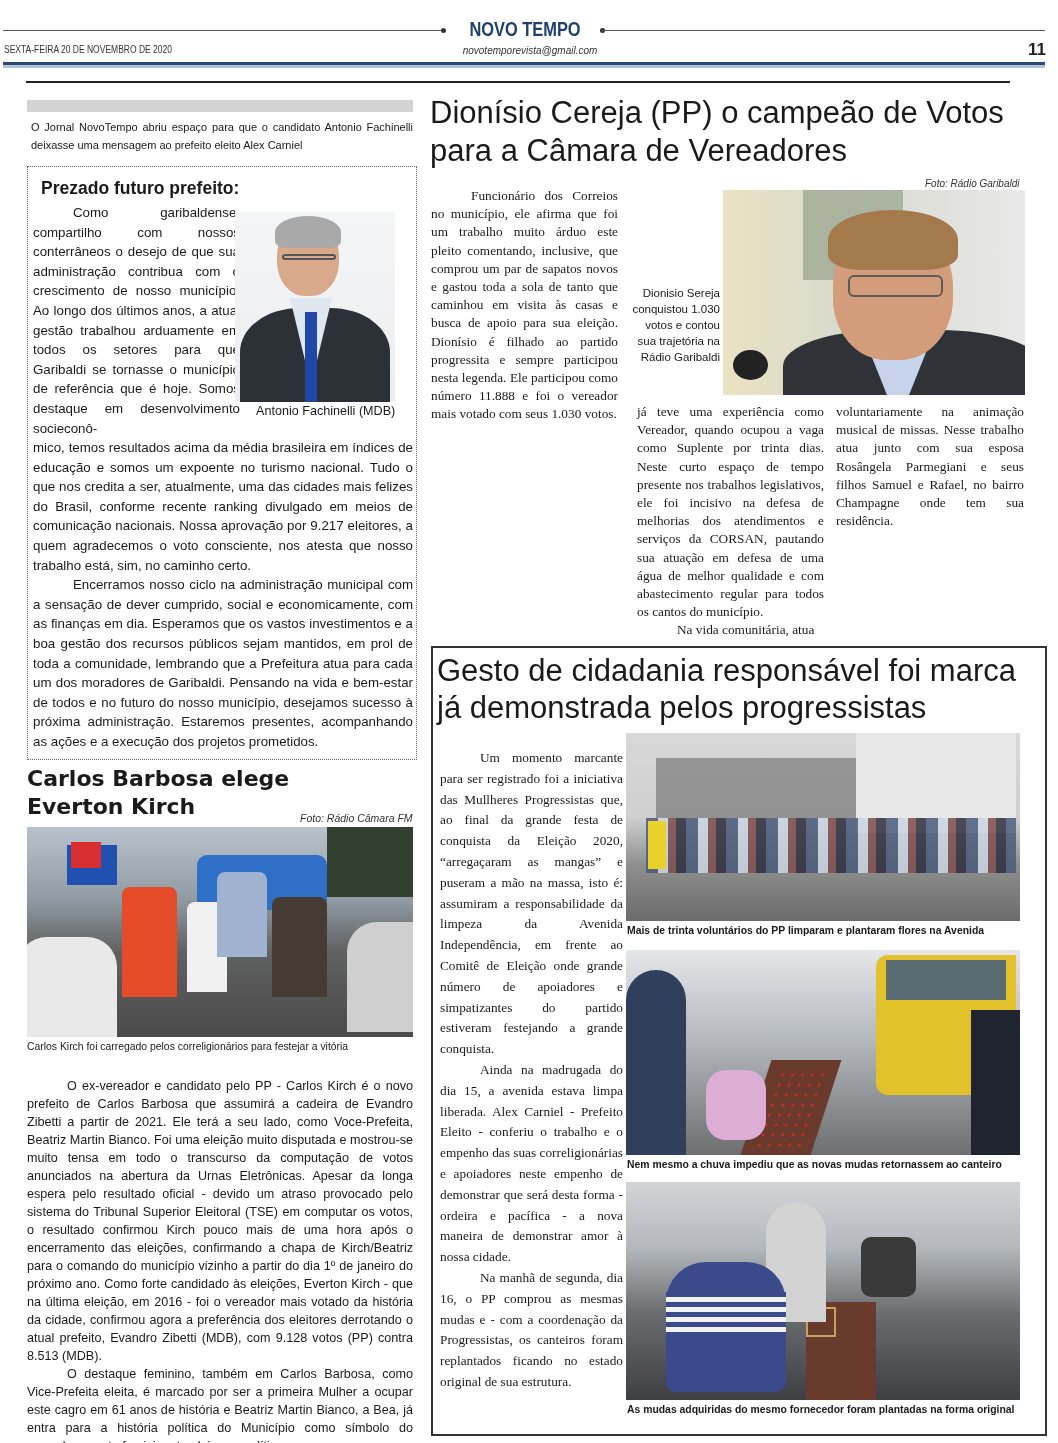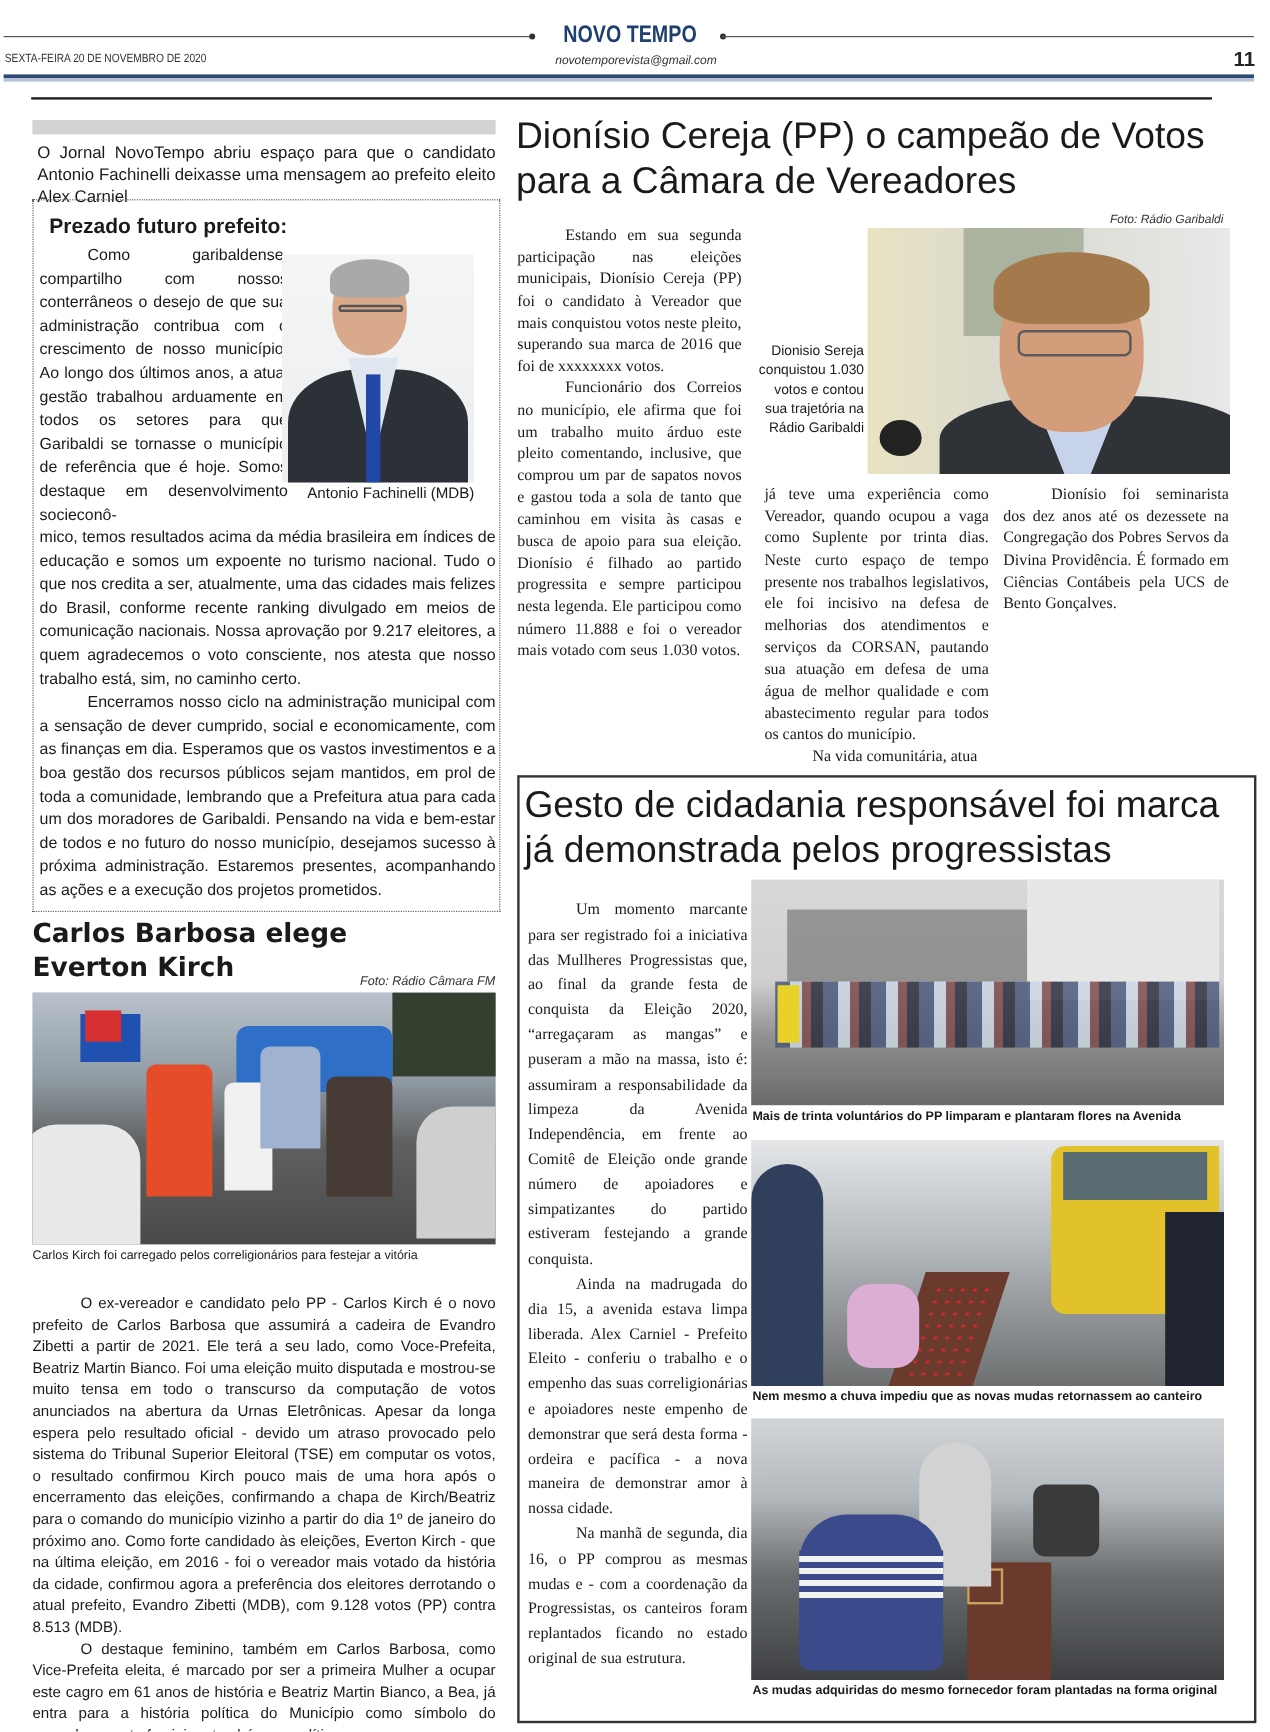--- a/index.html
+++ b/index.html
@@ -13,21 +13,21 @@
   .mast-title { position: absolute; left: 440px; top: 18px; width: 170px; text-align: center; font-weight: bold; font-size: 20px; color: #1f3f6e; letter-spacing: 0px; transform: scaleX(0.82); font-family: "Liberation Sans", sans-serif; }
   .mast-date { position: absolute; left: 4px; top: 44px; font-size: 10px; color: #333; transform: scaleX(0.85); transform-origin: left; }
   .mast-email { position: absolute; left: 440px; top: 45px; width: 180px; text-align: center; font-size: 10px; font-style: italic; color: #333; }
   .mast-page { position: absolute; right: 12px; top: 40px; font-size: 17px; font-weight: bold; color: #222; }
   .mast-bar1 { position: absolute; left: 3px; top: 62px; width: 1042px; height: 3px; background: #2d4a75; }
   .mast-bar2 { position: absolute; left: 3px; top: 65px; width: 1042px; height: 3px; background: #b3c2d6; }
   .rule-top { position: absolute; left: 26px; top: 81px; width: 984px; height: 2px; background: #222; }
 
   
   .gray-bar { position: absolute; left: 27px; top: 100px; width: 386px; height: 12px; background: #d3d3d3; }
-  .intro { position: absolute; left: 31px; top: 118px; width: 382px; font-size: 14px; line-height: 18px; text-align: justify; }
+  .intro { position: absolute; left: 31px; top: 118px; width: 382px; font-size: 11px; line-height: 18px; text-align: justify; }
   .letter-box { position: absolute; left: 27px; top: 166px; width: 390px; height: 594px; border: 1.5px dotted #666; }
   .letter-head { position: absolute; left: 41px; top: 178px; font-size: 17.5px; font-weight: bold; }
   .letter-col { position: absolute; left: 33px; top: 203px; width: 207px; font-size: 13.3px; line-height: 19.6px; text-align: justify; }
   .letter-wide { position: absolute; left: 33px; top: 438px; width: 380px; font-size: 13.3px; line-height: 19.6px; text-align: justify; }
   .indent { text-indent: 40px; }
   .portrait { position: absolute; left: 235px; top: 212px; width: 160px; height: 190px; background: linear-gradient(180deg,#f4f5f6 0%,#eceef0 100%); overflow: hidden; }
   .portrait .head { position: absolute; left: 42px; top: 8px; width: 62px; height: 76px; border-radius: 48% 48% 45% 45%; background: #d9a98b; }
   .portrait .hair { position: absolute; left: 40px; top: 4px; width: 66px; height: 32px; border-radius: 50% 50% 20% 20%; background: #a9a9a9; }
   .portrait .glasses { position: absolute; left: 47px; top: 42px; width: 54px; height: 6px; border: 2px solid #555; border-radius: 3px; }
   .portrait .suit { position: absolute; left: 5px; top: 96px; width: 150px; height: 110px; border-radius: 40% 40% 0 0; background: #2c3137; }
@@ -150,39 +150,38 @@
 </div>
 <div class="cb-cap">Carlos Kirch foi carregado pelos correligionários para festejar a vitória</div>
 <div class="cb-body">
   <p class="indent">O ex-vereador e candidato pelo PP - Carlos Kirch é o novo prefeito de Carlos Barbosa que assumirá a cadeira de Evandro Zibetti a partir de 2021. Ele terá a seu lado, como Voce-Prefeita, Beatriz Martin Bianco. Foi uma eleição muito disputada e mostrou-se muito tensa em todo o transcurso da computação de votos anunciados na abertura da Urnas Eletrônicas.  Apesar da longa espera pelo resultado oficial - devido um atraso provocado pelo sistema do Tribunal Superior Eleitoral (TSE) em computar os votos, o resultado confirmou Kirch pouco mais de uma hora após o encerramento das eleições, confirmando a chapa de Kirch/Beatriz para o comando do município vizinho a partir do dia 1º de janeiro do próximo ano. Como forte candidado às eleições, Everton Kirch - que na última eleição, em 2016 - foi o vereador mais votado da história da cidade, confirmou agora a preferência dos eleitores derrotando o atual prefeito, Evandro Zibetti (MDB), com 9.128 votos (PP) contra 8.513 (MDB).</p>
   <p class="indent">O destaque feminino, também em Carlos Barbosa, como Vice-Prefeita eleita, é marcado por ser a primeira Mulher  a ocupar este cagro em 61 anos de história e Beatriz Martin Bianco, a Bea, já entra para a história política do Município como símbolo do empoderamento feminino, também na política.</p>
 </div>
 
 <div class="dc-title">Dionísio Cereja (PP) o campeão de Votos para a Câmara de Vereadores</div>
 <div class="dc-credit">Foto: Rádio Garibaldi</div>
 <div class="dc-col1">
-  <p>Estando em sua segunda participação nas eleições municipais, Dionísio Cereja (PP) foi o candidato à Vereador que mais conquistou votos neste pleito, superando sua marca de 2016 que foi de xxxxxxxx votos.</p>
   <p>Funcionário dos Correios no município, ele afirma que foi um trabalho muito árduo este pleito comentando, inclusive, que comprou um par de sapatos novos e gastou toda a sola de tanto que caminhou em visita às casas e busca de apoio para sua eleição. Dionísio é filhado ao partido progressita e sempre participou nesta legenda. Ele participou como número 11.888 e foi o vereador mais votado com seus 1.030 votos.</p>
 </div>
 <div class="dc-quote">Dionisio Sereja conquistou 1.030 votos e contou sua trajetória na Rádio Garibaldi</div>
 <div class="dc-photo">
   <div class="win"></div>
     <div class="suit"></div>
     <div class="shirt"></div>
   <div class="face"></div>
     <div class="hair"></div>
     <div class="glass"></div>
     <div class="mic"></div>
 </div>
 <div class="dc-col2">
   <p class="noind">já teve uma experiência como Vereador, quando ocupou a vaga como Suplente por trinta dias. Neste curto espaço de tempo presente nos trabalhos legislativos, ele foi incisivo na defesa de melhorias dos atendimentos e serviços da CORSAN, pautando sua atuação em defesa de uma água de melhor qualidade e com abastecimento regular para todos os cantos do município.</p>
   <p>Na vida comunitária, atua</p>
 </div>
 <div class="dc-col3">
-  <p>Dionísio foi seminarista dos dez anos até os dezessete na Congregação dos Pobres Servos da Divina Providência. É formado em Ciências Contábeis pela UCS de Bento Gonçalves.</p>
+  <p class="noind">voluntariamente na animação musical de missas. Nesse trabalho atua junto com sua esposa Rosângela Parmegiani e seus filhos Samuel e Rafael, no bairro Champagne onde tem sua residência.</p>
 </div>
 
 <div class="gc-box"></div>
 <div class="gc-title">Gesto de cidadania responsável foi marca já demonstrada pelos progressistas</div>
 <div class="gc-col">
   <p>Um momento marcante para ser registrado foi a iniciativa das Mullheres Progressistas que, ao final da grande festa de conquista da Eleição 2020, “arregaçaram as mangas” e puseram a mão na massa, isto é: assumiram a responsabilidade da limpeza da Avenida Independência, em frente ao Comitê de Eleição onde grande número de apoiadores e simpatizantes do partido estiveram festejando a grande conquista.</p>
   <p>Ainda na madrugada do dia 15, a avenida estava limpa liberada. Alex Carniel - Prefeito Eleito - conferiu o trabalho e o empenho das suas correligionárias e apoiadores neste empenho de demonstrar que será desta forma - ordeira e pacífica - a nova maneira de demonstrar amor à nossa cidade.</p>
   <p>Na manhã de segunda, dia 16, o PP comprou as mesmas mudas e - com a coordenação da Progressistas, os canteiros foram replantados ficando no estado original de sua estrutura.</p>
 </div>
 <div class="gc-photo gp1">

